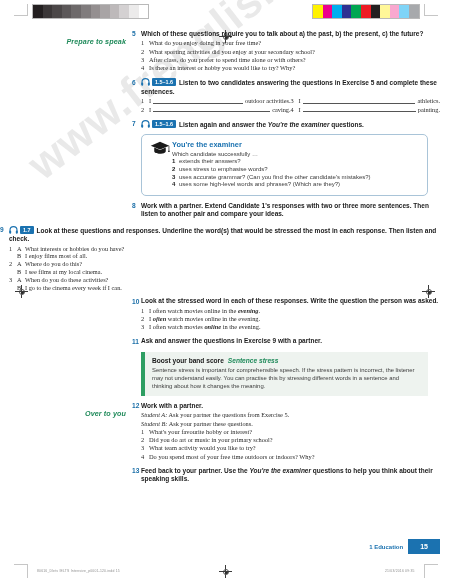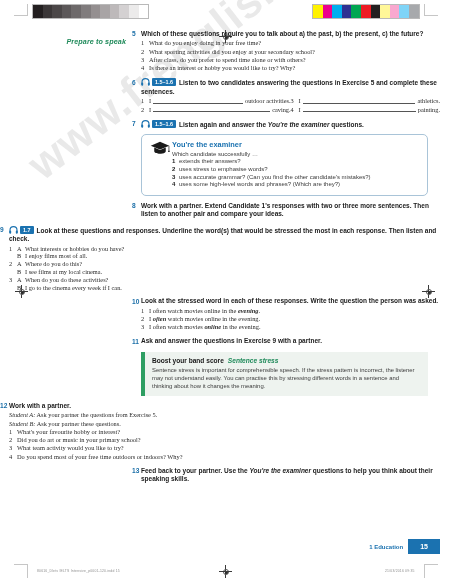--- a/index.html
+++ b/index.html
@@ -422,20 +422,23 @@
             </div>
             <div class="boostbody">Sentence stress is important for comprehensible speech. If the stress pattern is incorrect, the listener may not understand easily. You can practise this by stressing different words in a sentence and thinking about how it changes the meaning.</div>
           </div>
         </div>
       </div>
     </div>
 
     <div class="blockgap"></div>
 
     <div class="row">
+      <div class="gutter">
+        <span class="sectlabel">Over to you</span>
+      </div>
       <div class="num">12</div>
       <div class="body">
         <p class="lead">Work with a partner.</p>
         <div style="font-size:6.3px;line-height:8.4px;color:#2b2b2b;">
           <span class="it">Student A:</span>
           <span>Ask your partner the questions from Exercise 5.</span>
         </div>
         <div style="font-size:6.3px;line-height:8.4px;color:#2b2b2b;">
           <span class="it">Student B:</span>
           <span>Ask your partner these questions.</span>

